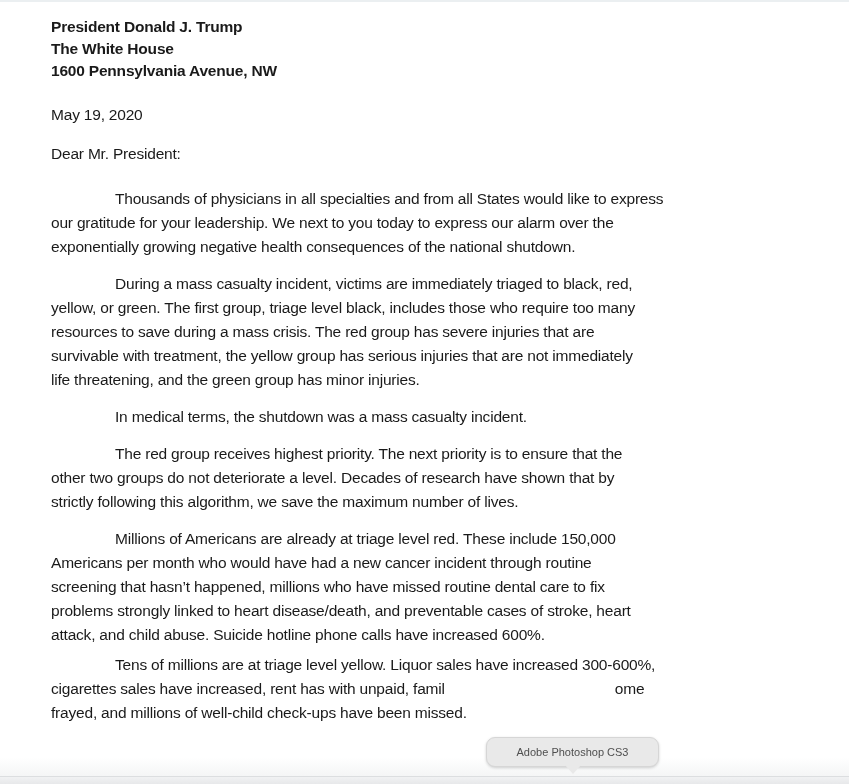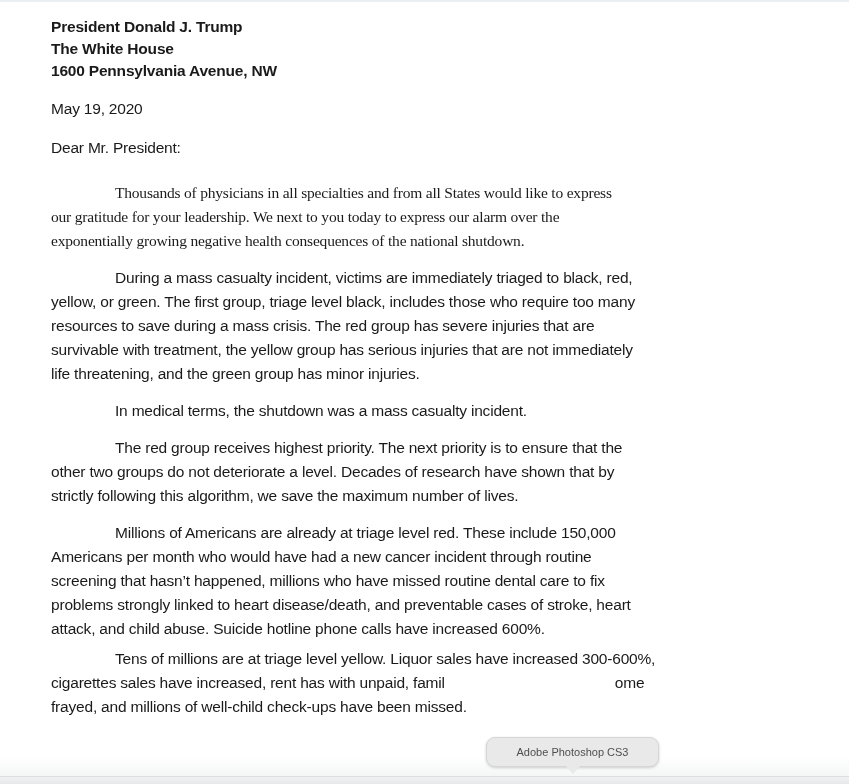--- a/index.html
+++ b/index.html
@@ -14,24 +14,24 @@
   }
   .screen-top-edge {
     position: absolute; top: 0; left: 0; right: 0;
     height: 2px; background: #ebeff1;
   }
   .letter {
     position: absolute; left: 51px; top: 16px; width: 680px;
     font-size: 15.5px; letter-spacing: -0.2px;
   }
   .recipient-line { line-height: 22px; white-space: nowrap; font-weight: bold; }
-  .date-line { margin-top: 16px; line-height: 22px; white-space: nowrap; }
+  .date-line { margin-top: 22px; line-height: 22px; white-space: nowrap; }
   .salutation-line { margin-top: 17px; line-height: 22px; white-space: nowrap; }
   .para { margin: 13px 0 0 0; padding: 0; }
-  .para.first { margin-top: 22px; font-family: Liberation Serif, serif; }
+  .para.first { margin-top: 22px; }
   .para.last { margin-top: 6px; }
   .bline { line-height: 24px; white-space: nowrap; }
   .bline.indent { padding-left: 64px; }
   .hidden-gap { display: inline-block; width: 170px; }
   
   .tooltip {
     position: absolute; left: 486px; top: 737px;
     width: 171px; height: 28px;
     background: #e9e9e9;
     border: 1px solid #d6d6d6;

